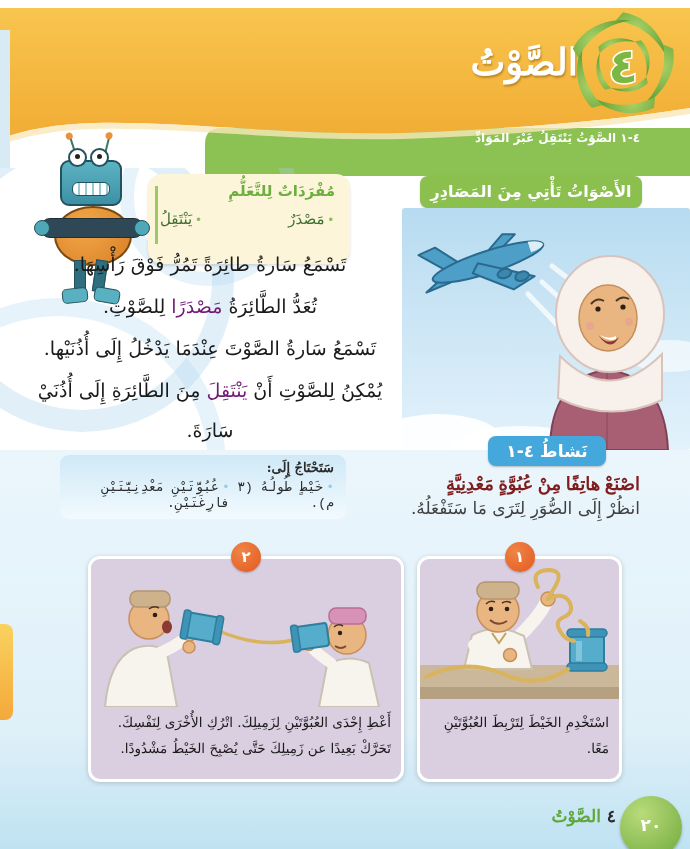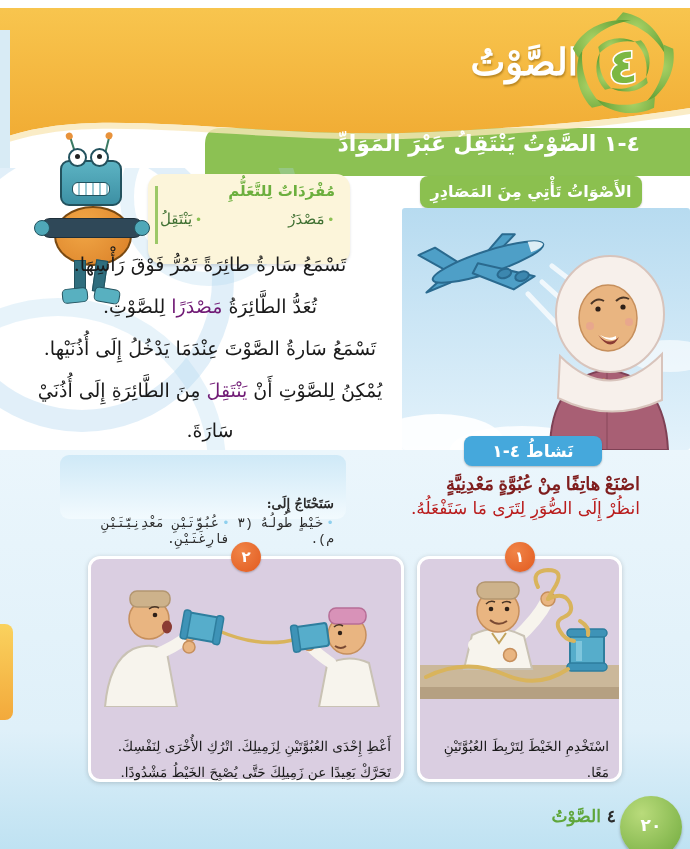--- a/index.html
+++ b/index.html
@@ -6,21 +6,21 @@
   body{background:#888;font-family:"DejaVu Sans","Liberation Sans",sans-serif;}
   .page{position:relative;width:690px;height:849px;margin:0 auto;background:#fff;overflow:hidden;}
   .rtl{direction:rtl;unicode-bidi:plaintext;}
 
   
   .header-svg{position:absolute;left:0;top:0;}
   .page-title{position:absolute;right:112px;top:40px;font-size:37px;font-weight:bold;color:#fff;
     font-family:"DejaVu Serif","Liberation Serif",serif;
     text-shadow:1px 2px 2px rgba(120,80,0,.45);}
   .unit-logo{position:absolute;left:556px;top:2px;width:134px;height:128px;}
-  .lesson-heading{position:absolute;right:50px;top:131px;font-size:22px;font-weight:bold;color:#fff;}
+  .lesson-heading{position:absolute;right:50px;top:131px;font-size:12px;font-weight:bold;color:#fff;}
   .edge-strip{position:absolute;left:0;top:30px;width:10px;height:138px;background:#D8EBF5;}
 
   
   .content-deco{position:absolute;left:0;top:168px;width:690px;height:282px;overflow:hidden;pointer-events:none;}
   .swirl{position:absolute;border-radius:50%;}
   .sw1{left:-70px;top:-40px;width:260px;height:260px;border:22px solid rgba(177,214,238,.38);}
   .sw2{left:-110px;top:130px;width:300px;height:300px;border:18px solid rgba(177,214,238,.30);}
   .sw3{left:120px;top:-60px;width:150px;height:150px;border:14px solid rgba(177,214,238,.30);}
 
   .concept-badge{position:absolute;left:420px;top:176px;width:222px;height:32px;line-height:32px;
@@ -61,45 +61,45 @@
   .sky{position:absolute;left:402px;top:208px;width:288px;height:242px;border-radius:3px;overflow:hidden;}
 
   .main-text{position:absolute;right:292px;top:244px;width:376px;text-align:center;font-size:19px;
     line-height:2.15;color:#1A1A1A;font-family:"DejaVu Serif","Liberation Serif",serif;right:auto;left:22px;}
   .main-text p{margin:0 0 1px 0;}
   .term{color:#701a75;}
 
   
   .activity-bg{position:absolute;left:0;top:450px;width:690px;height:399px;
     background:linear-gradient(#EBF6FC,#DFF0F9 70%,#BFE2F2);}
-  .activity-badge{position:absolute;left:464px;top:436px;width:138px;height:30px;line-height:30px;
+  .activity-badge{position:absolute;left:488px;top:436px;width:118px;height:30px;line-height:30px;
     background:#45A8DC;border-radius:8px;color:#fff;font-weight:bold;font-size:17px;text-align:center;
     box-shadow:0 1px 2px rgba(0,0,0,.25);}
   .needs-box{position:absolute;left:60px;top:455px;width:286px;height:64px;border-radius:9px;
     background:linear-gradient(#CFE9F7,#F2FAFE);box-sizing:border-box;padding:5px 12px 0 8px;}
   .needs-title{font-size:13px;font-weight:bold;color:#2B2B2B;text-align:right;
-    font-family:"DejaVu Serif","Liberation Serif",serif;margin-top:36px;}
+    font-family:"DejaVu Serif","Liberation Serif",serif;}
   .needs-items{display:flex;flex-direction:row-reverse;justify-content:space-between;margin-top:4px;}
   .needs-item{font-size:13px;color:#2B2B2B;font-family:Liberation Mono, monospace;}
   .needs-item .dot{color:#8FD0EE;margin-left:3px;}
   .activity-title{position:absolute;right:50px;top:473px;font-size:18px;font-weight:bold;color:#7f1d1d;
     font-family:Liberation Serif, serif;}
-  .activity-sub{position:absolute;right:50px;top:498px;font-size:17px;color:#b91c1c;
+  .activity-sub{position:absolute;right:50px;top:498px;font-size:17px;color:#404040;
     font-family:"DejaVu Serif","Liberation Serif",serif;}
 
   .panel{position:absolute;top:556px;height:226px;background:#DACEE1;border:3px solid #fff;
     border-radius:12px;box-shadow:0 1px 5px rgba(0,0,0,.18);box-sizing:border-box;}
   .panel-1{left:417px;width:205px;}
   .panel-2{left:88px;width:316px;}
   .step-circle{position:absolute;top:-17px;left:50%;margin-left:-15px;width:30px;height:30px;border-radius:50%;
     background:radial-gradient(circle at 35% 30%,#F08447,#E25A1F);color:#fff;font-size:15px;font-weight:bold;
     text-align:center;line-height:30px;box-shadow:0 1px 2px rgba(0,0,0,.25);}
   .panel-illus{display:block;width:100%;height:148px;}
   .panel-caption{padding:2px 10px 0 10px;text-align:right;font-size:13.5px;line-height:1.95;color:#1A1A1A;
-    font-family:"DejaVu Serif","Liberation Serif",serif;margin-top:24px;}
+    font-family:"DejaVu Serif","Liberation Serif",serif;}
 
   .yellow-tab{position:absolute;left:0;top:624px;width:13px;height:96px;border-radius:0 8px 8px 0;
     background:linear-gradient(#FAD25E,#F3A93B);}
 
   
   .footer-unit{position:absolute;right:74px;top:806px;font-size:17px;font-weight:bold;
     font-family:"DejaVu Serif","Liberation Serif",serif;margin-left:40px;}
   .footer-unit .u-num{color:#2B2B2B;margin-left:6px;}
   .footer-unit .u-title{color:#5FA63B;}
   .page-circle{position:absolute;left:620px;top:796px;width:62px;height:62px;border-radius:50%;

